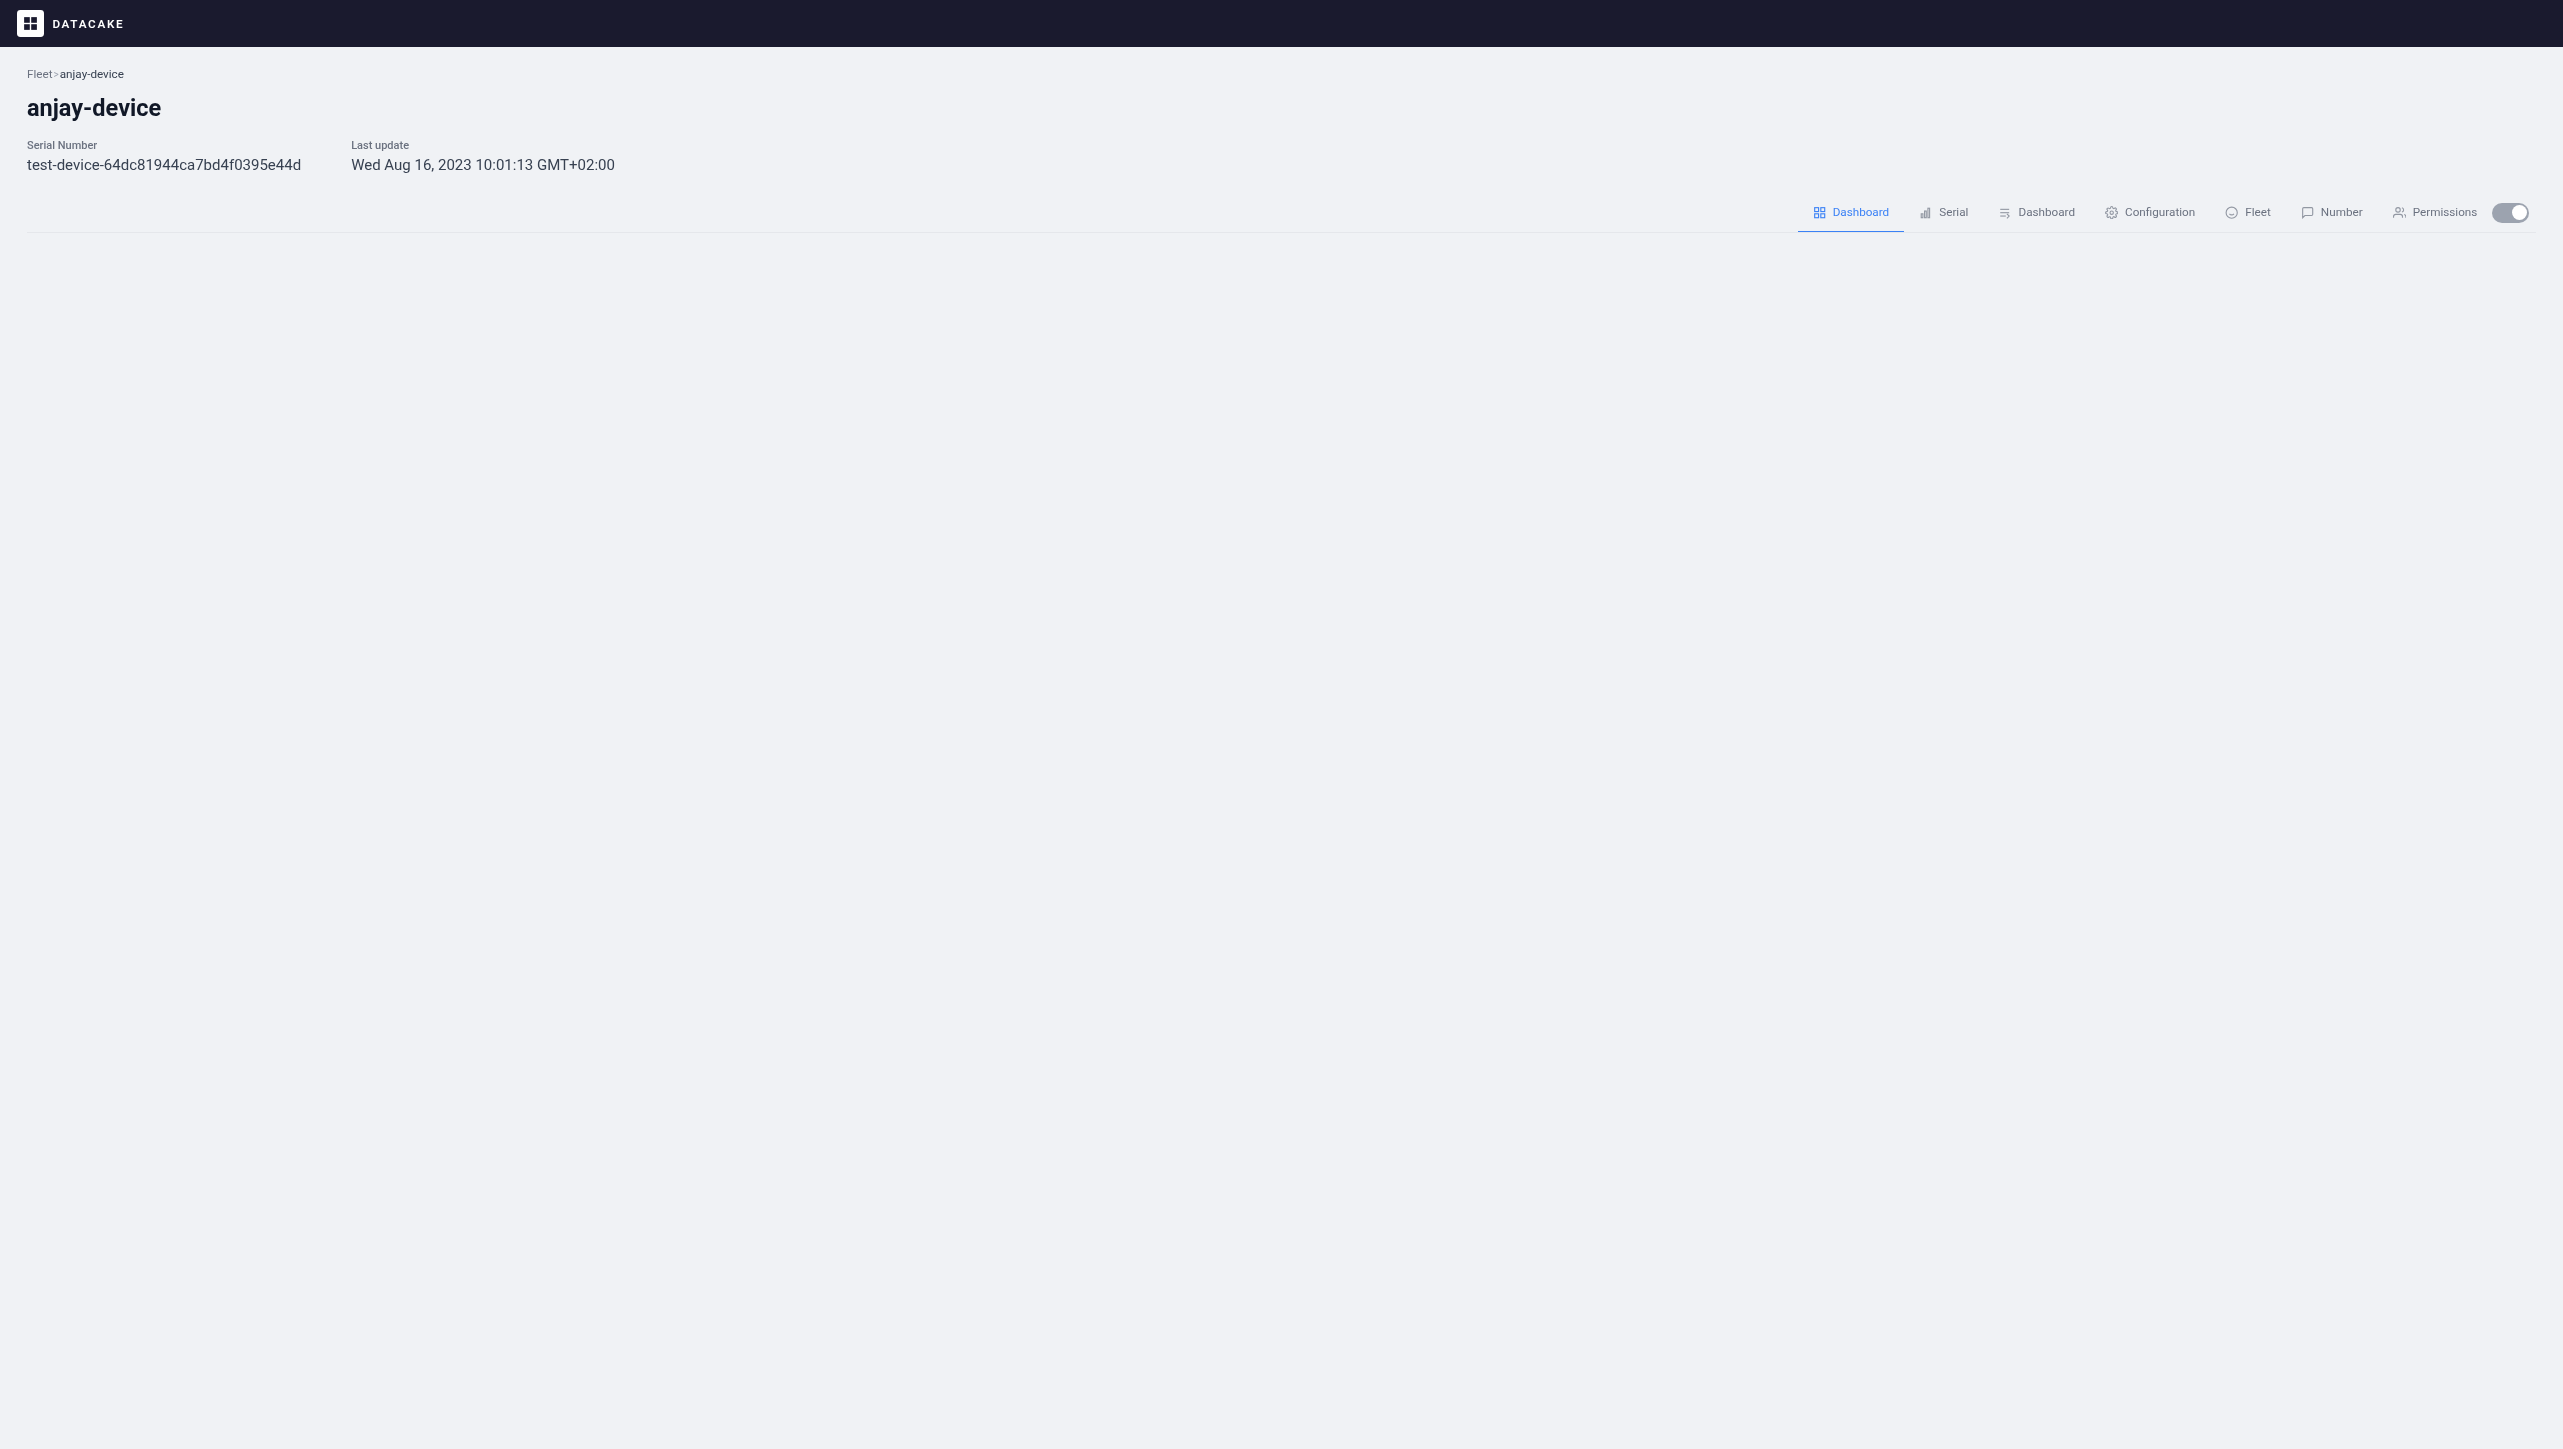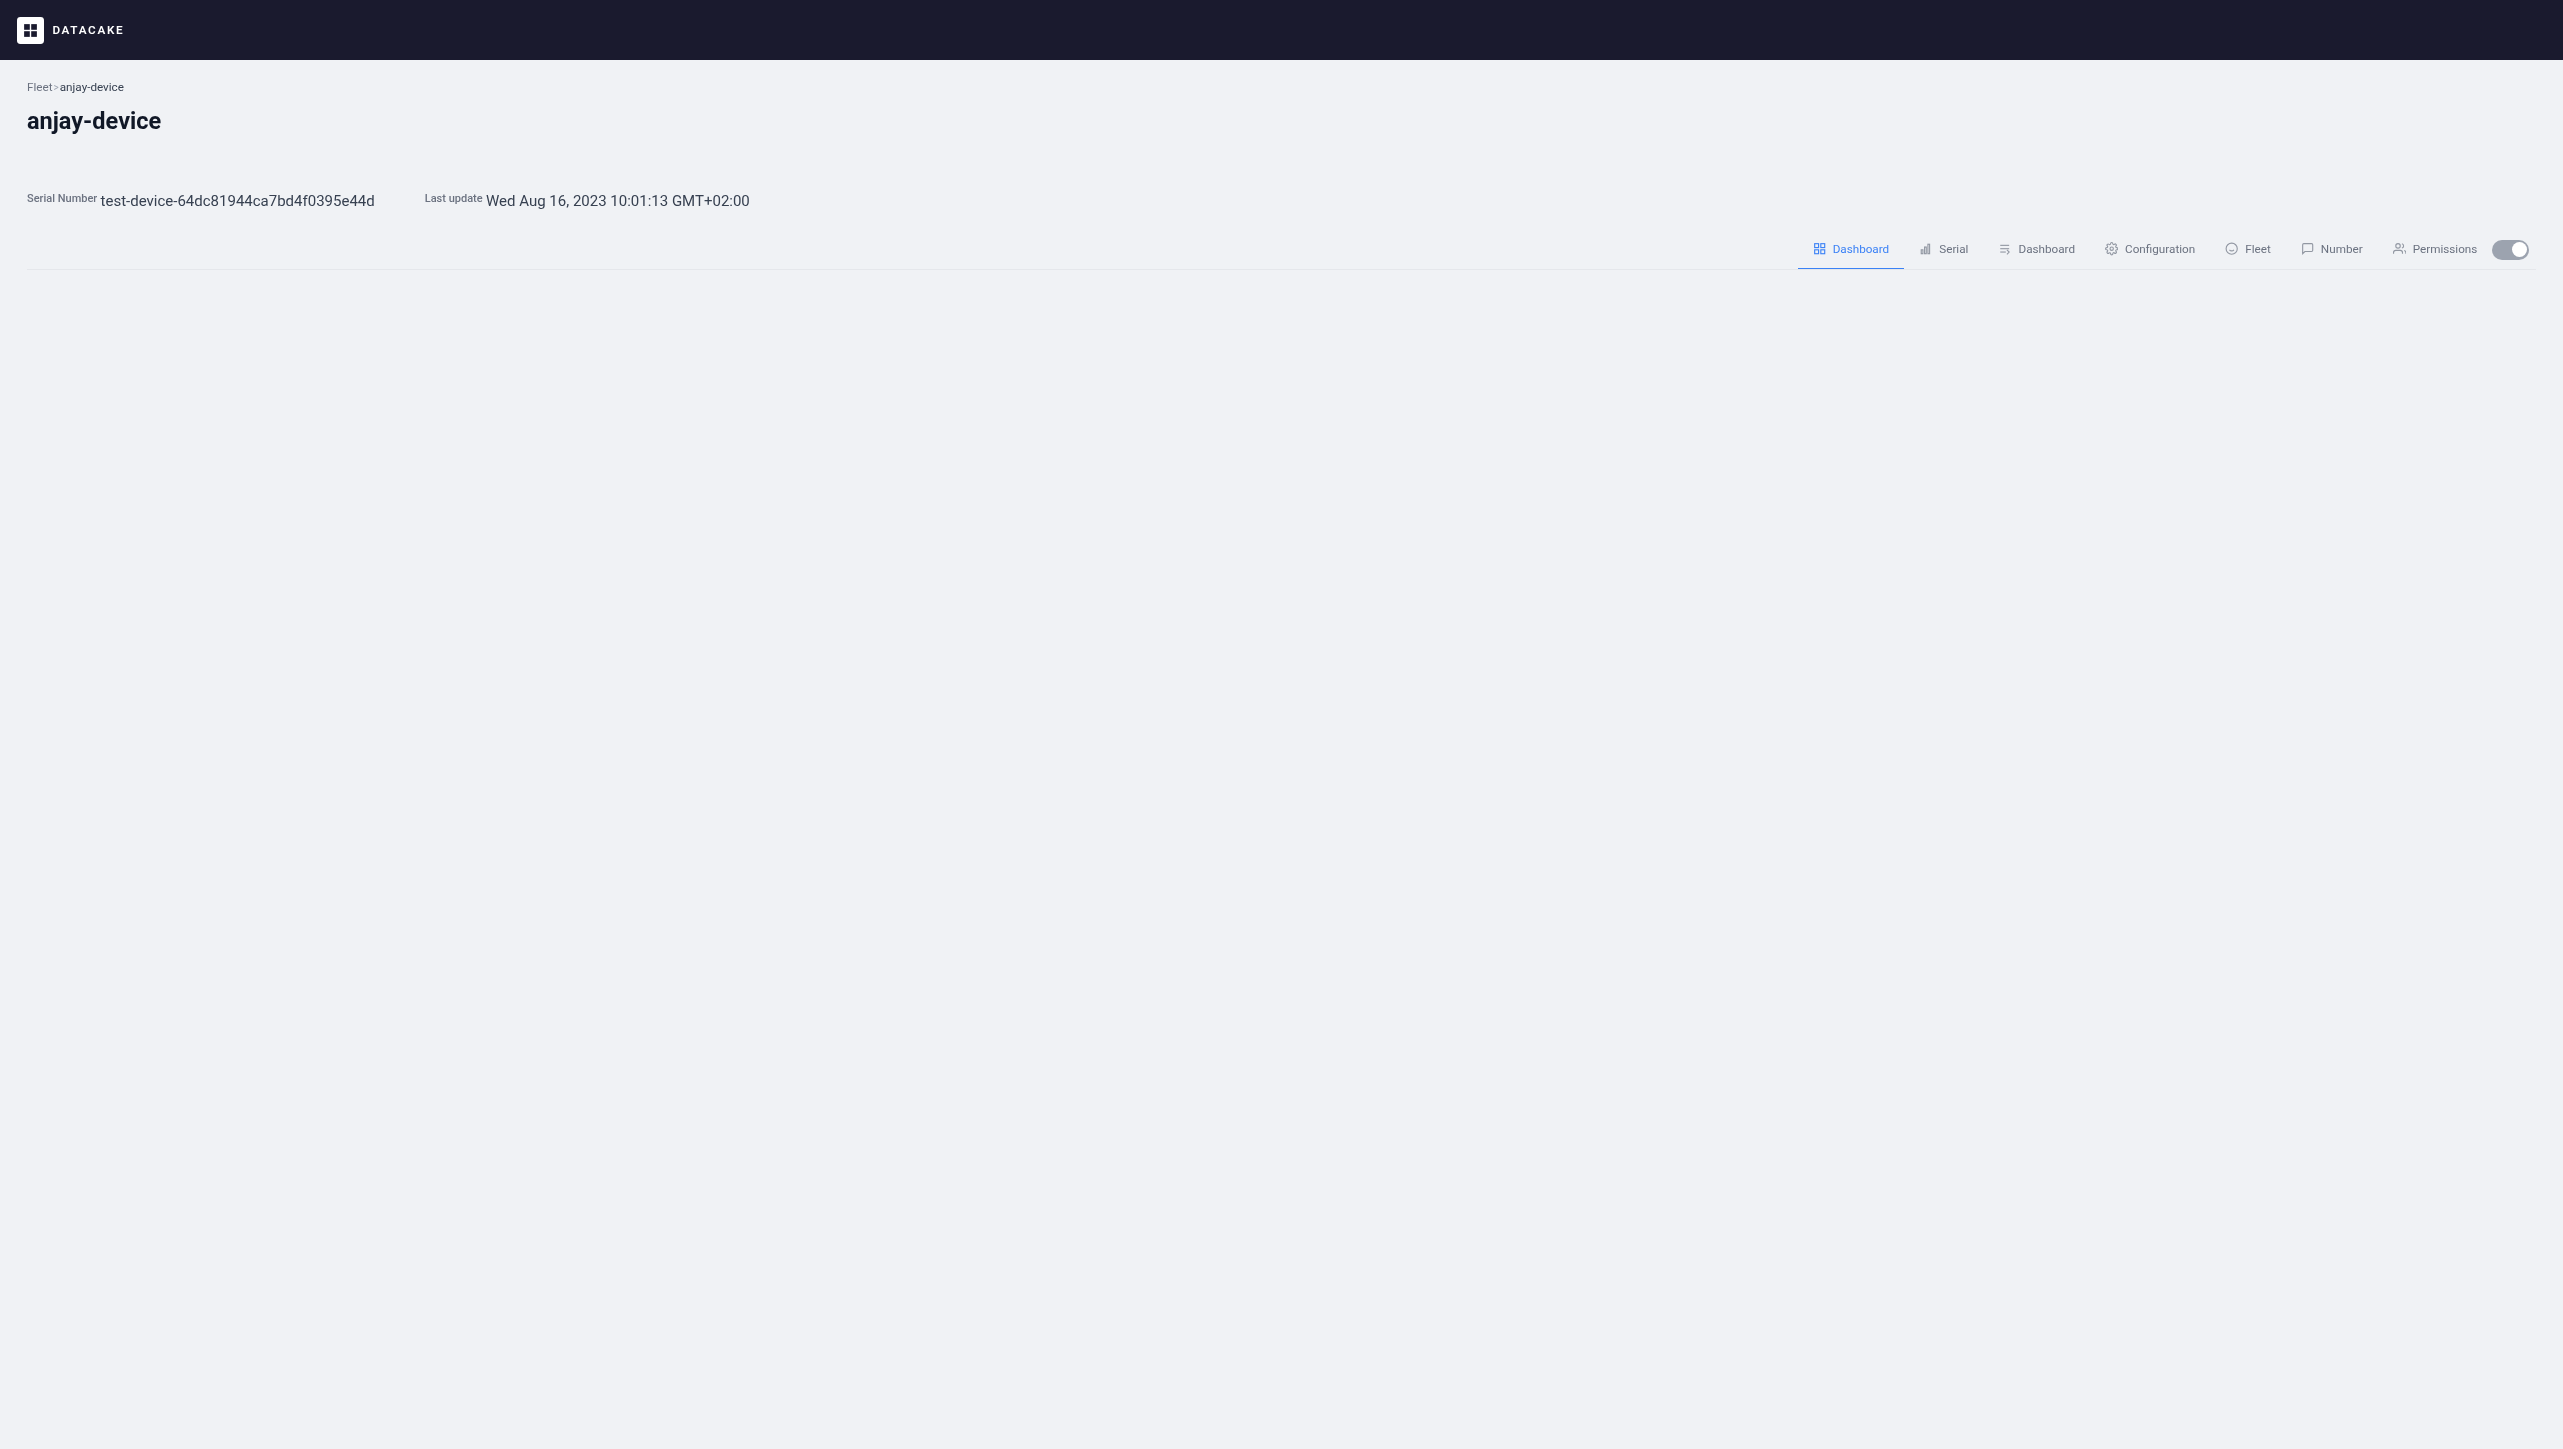--- a/index.html
+++ b/index.html
@@ -11,21 +11,21 @@
     body {
       font-family: -apple-system, BlinkMacSystemFont, 'Segoe UI', Roboto, sans-serif;
       background-color: #f0f2f5;
       color: #1a1a2e;
       min-height: 100vh;
     }
 
     
     .navbar {
       background-color: #1a1a2e;
-      height: 60px;
+      height: 47px;
       display: flex;
       align-items: center;
       padding: 0 17px;
     }
 
     .logo-area {
       display: flex;
       align-items: center;
       gap: 8.4px;
     }
@@ -92,22 +92,22 @@
 
     
     .device-meta {
       display: flex;
       gap: 50px;
       margin-bottom: 20px;
     }
 
     .meta-group {
       display: flex;
+      flex-direction: column;
       gap: 3.4px;
-      margin-top: 40px;
     }
 
     .meta-label {
       font-size: 11px;
       color: #6b7280;
       font-weight: 500;
     }
 
     .meta-value {
       font-size: 15px;

